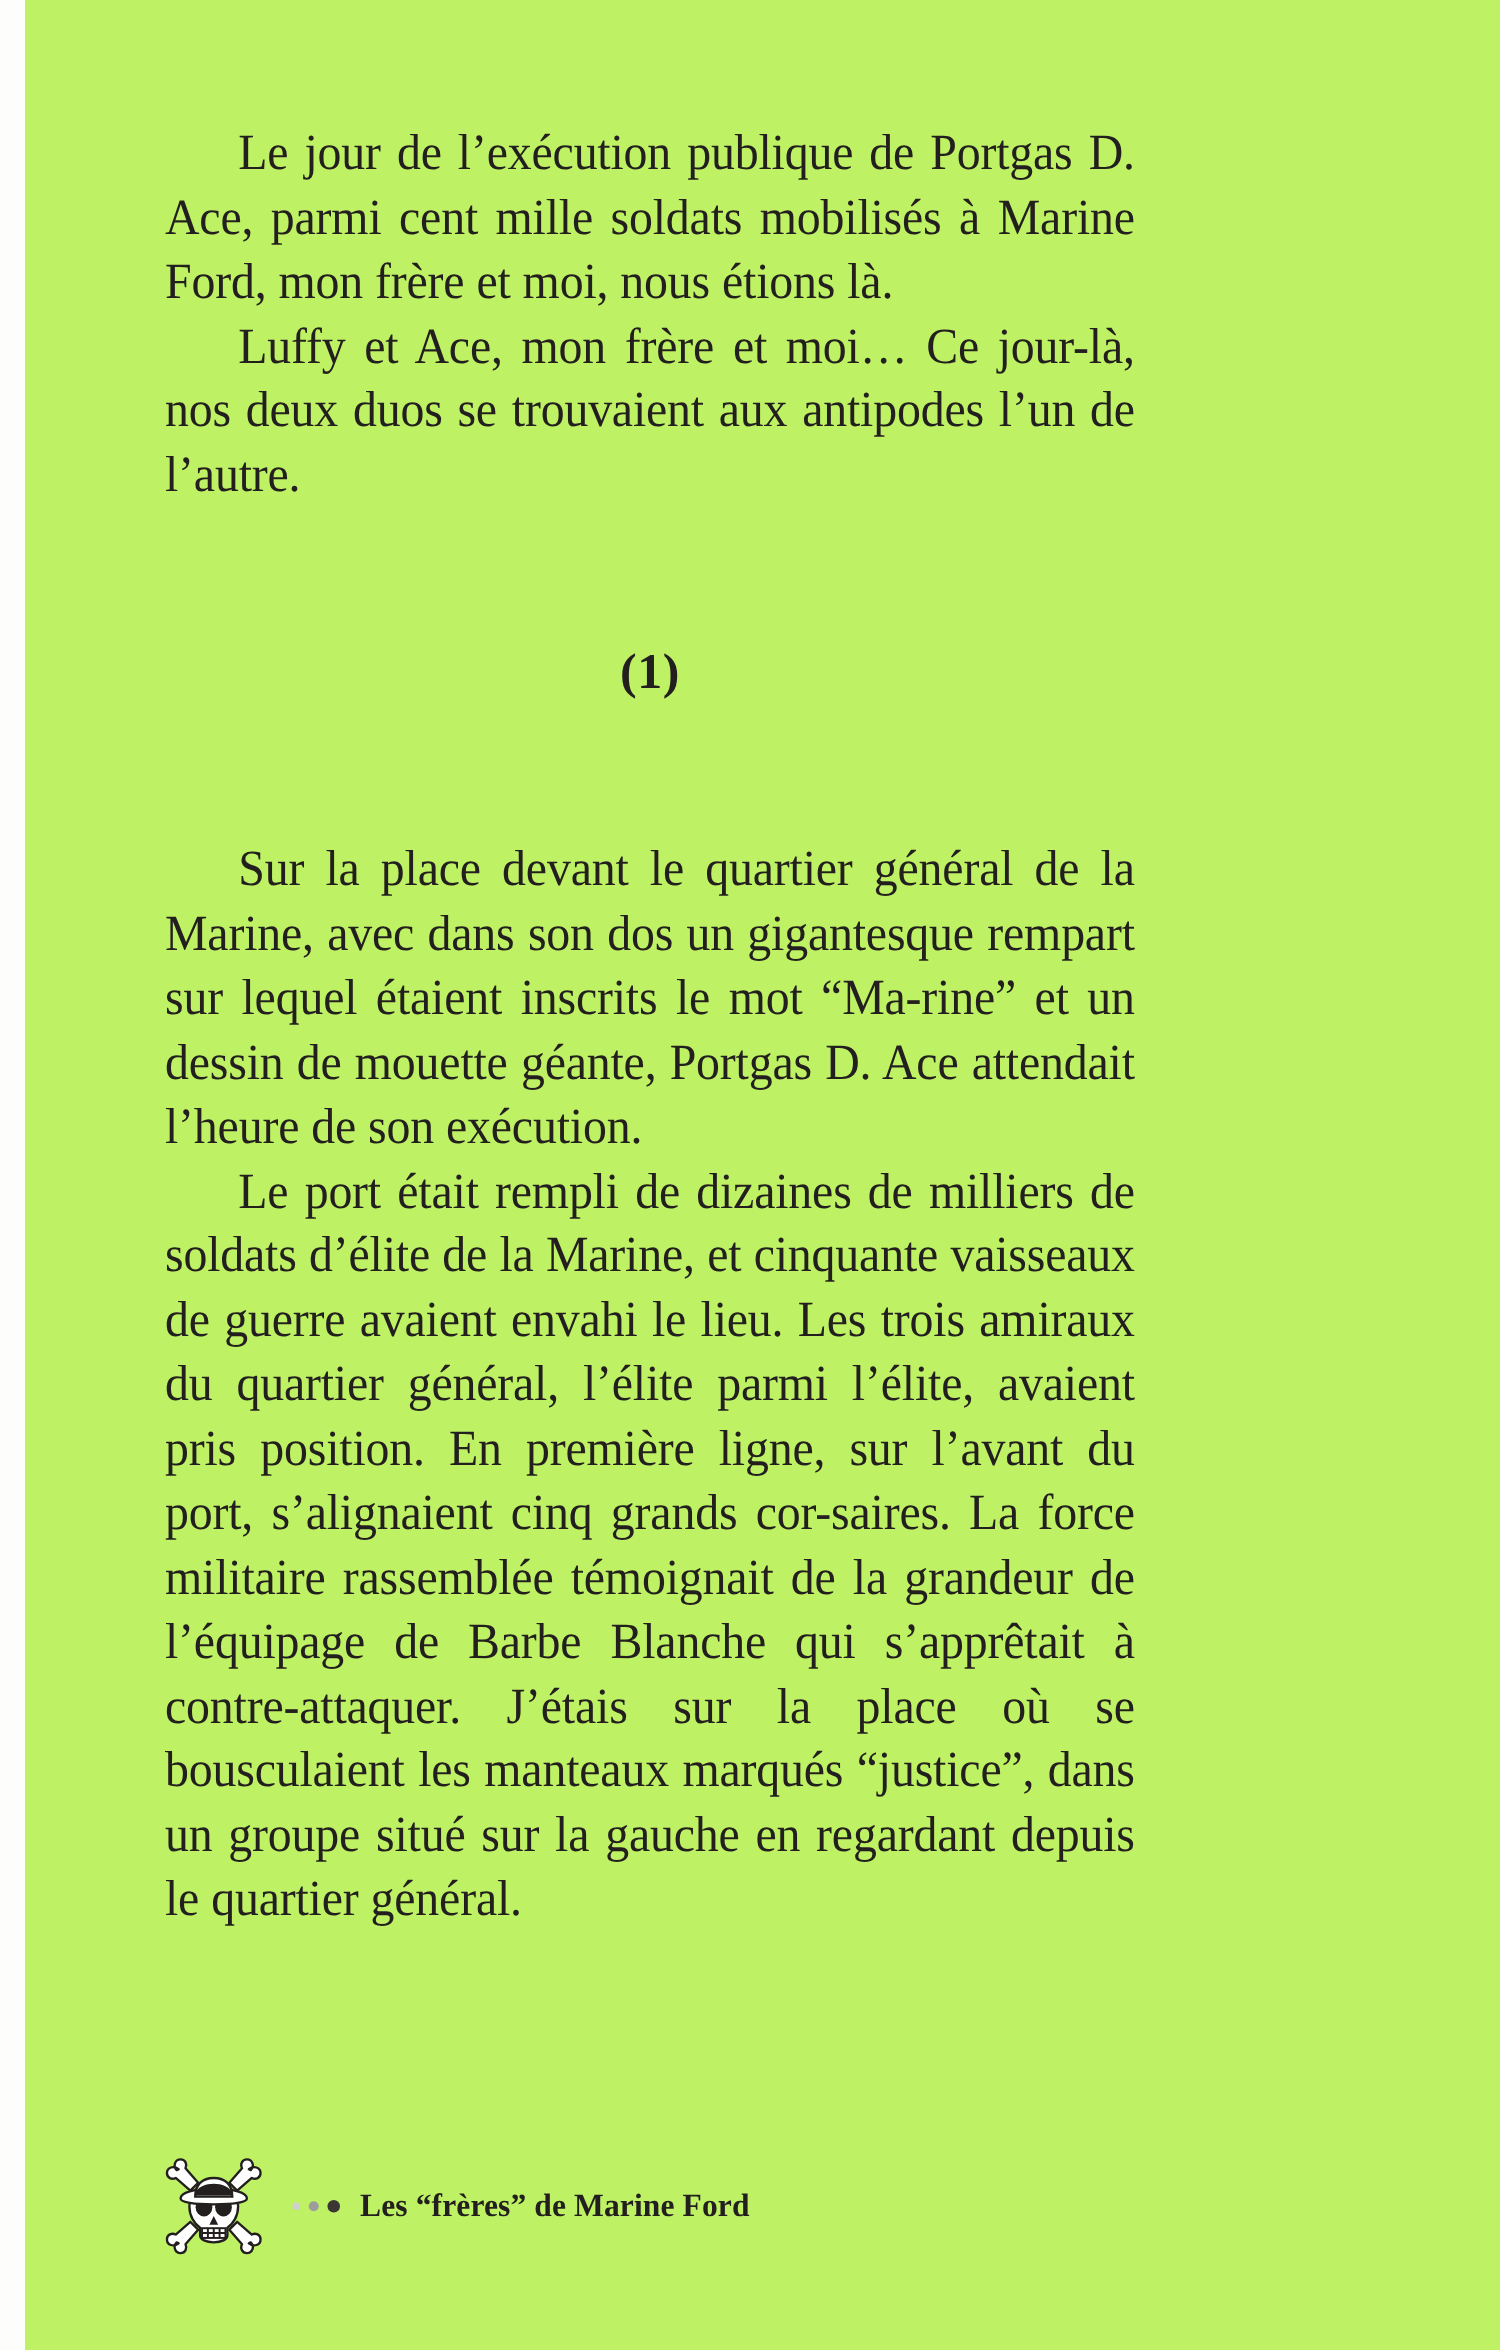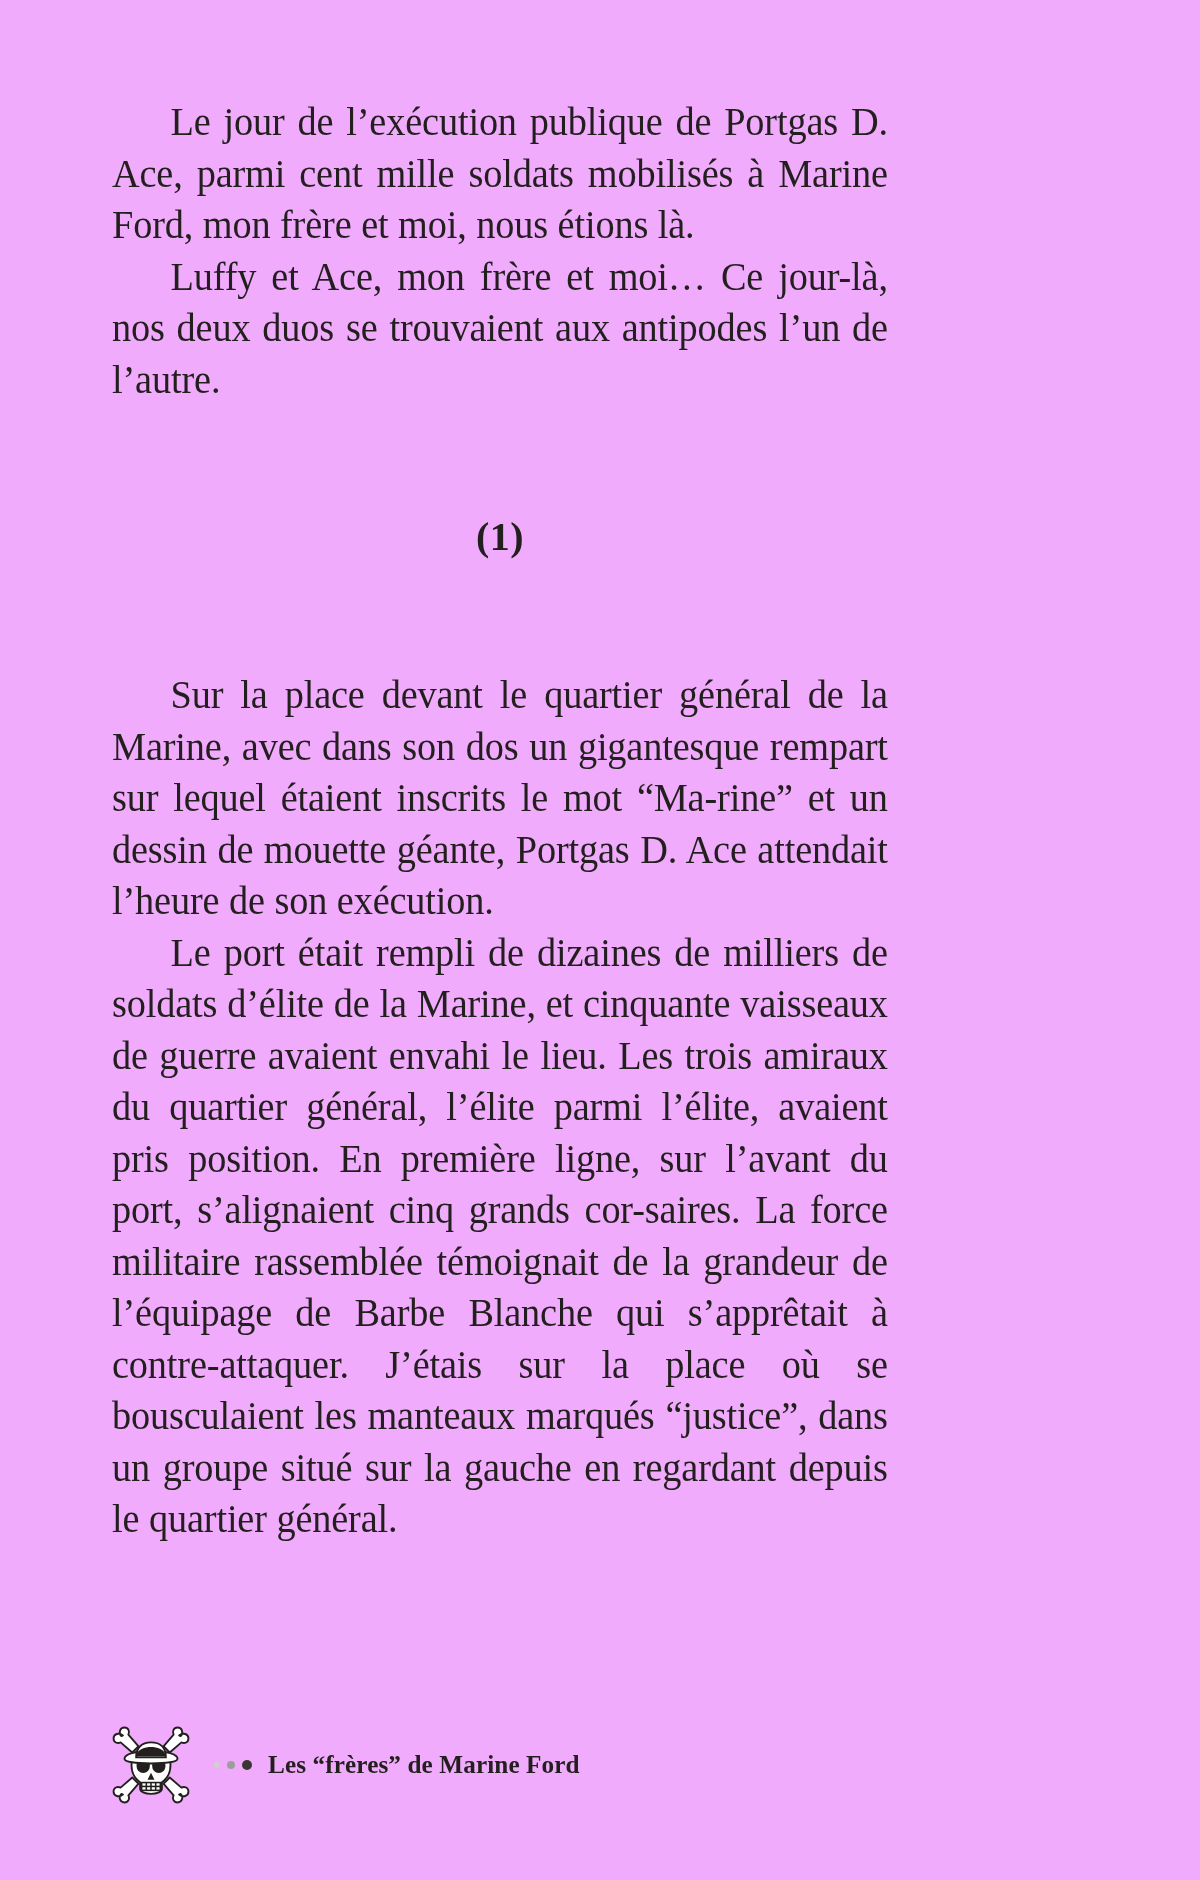--- a/index.html
+++ b/index.html
@@ -13,21 +13,22 @@
     background: #fdfdfc;
     font-family: "Liberation Serif", "DejaVu Serif", serif;
     color: #231f1e;
     overflow: hidden;
     position: relative;
   }
 
   .page {
     position: absolute;
     inset: 0;
-    background: #f0abfc;
+    background: #bef264;
+    margin-left: 20px;
   }
 
   
   .column {
     position: absolute;
     left: 112px;
     top: 96px;
     width: 776px;
   }
 

